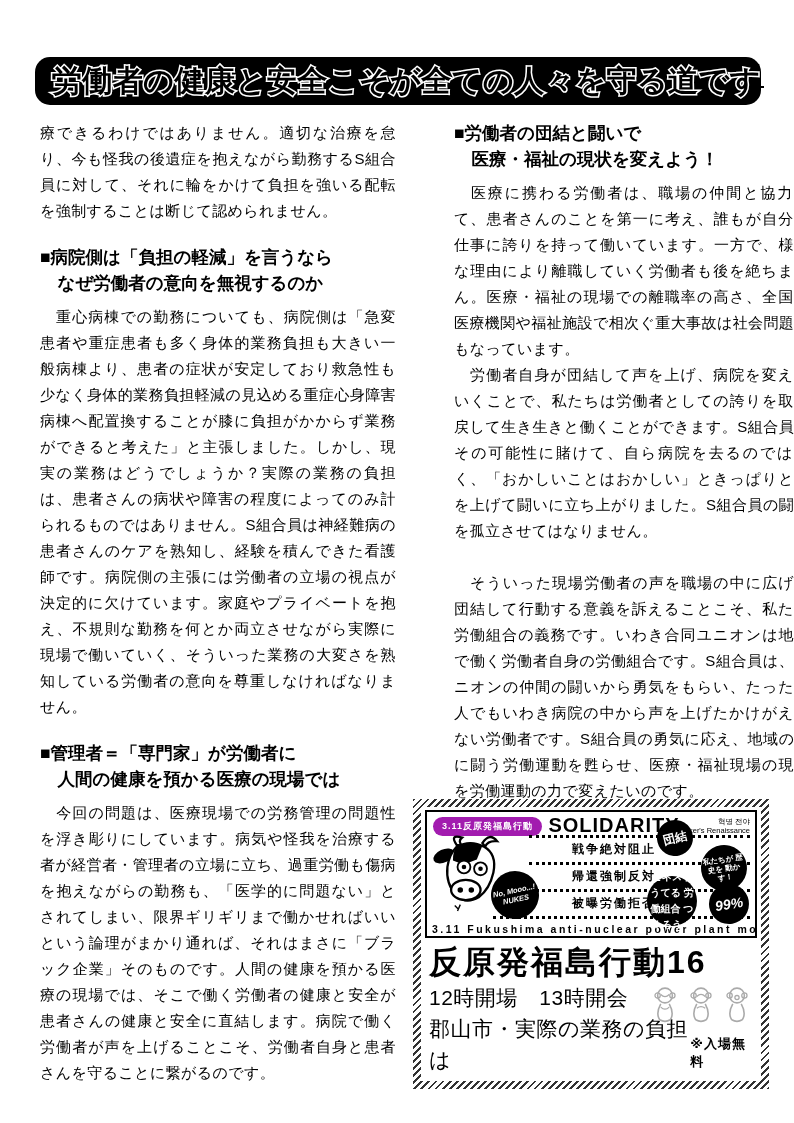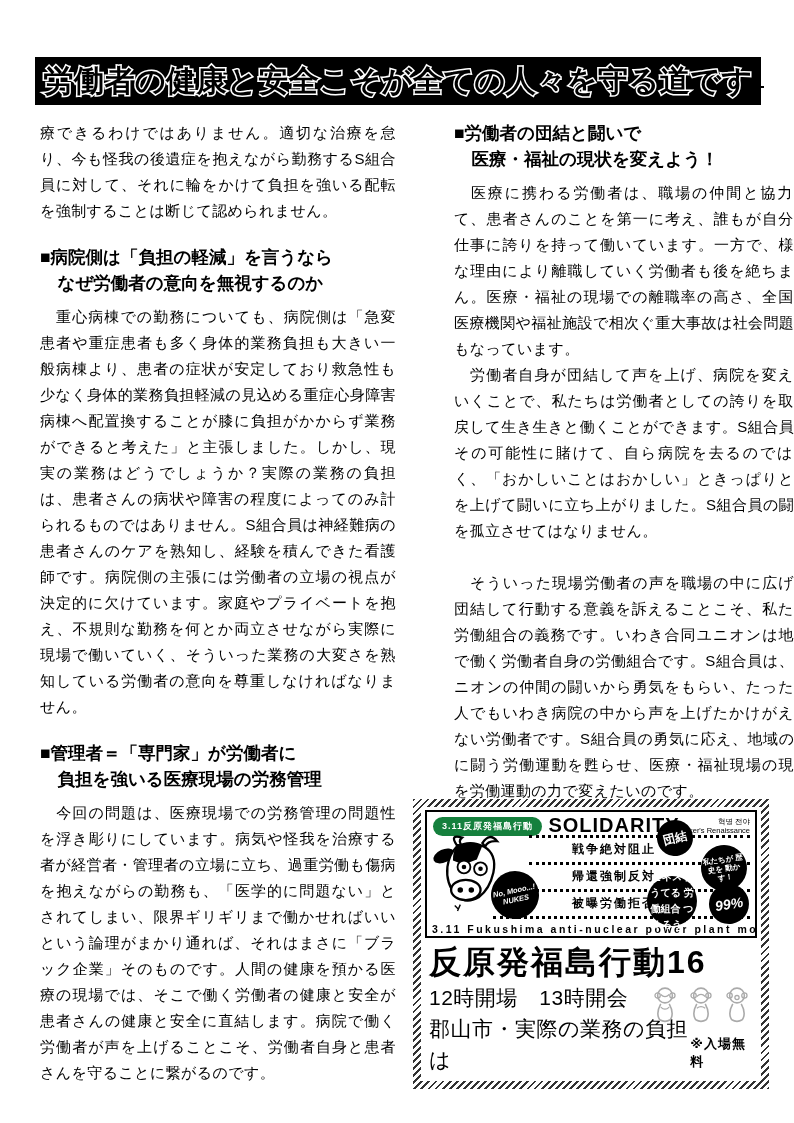--- a/index.html
+++ b/index.html
@@ -5,42 +5,42 @@
   html,body{margin:0;padding:0;background:#fff;}
   body{width:794px;height:1123px;font-family:"Liberation Sans","DejaVu Sans",sans-serif;color:#000;}
   .page{position:relative;width:794px;height:1123px;overflow:hidden;background:#fff;}
 
   
   .masthead{position:absolute;top:22px;left:35px;right:30px;height:28px;border-bottom:2px solid #000;margin-top:36px;}
   .masthead-title{position:absolute;left:0;right:0;top:0;text-align:center;font-size:17px;font-weight:bold;letter-spacing:1px;}
   .masthead-issue{position:absolute;right:2px;top:4px;font-size:14px;font-weight:bold;letter-spacing:0.5px;}
 
   
-  .banner{position:absolute;top:57px;left:35px;right:33px;height:48px;background:#000;display:flex;align-items:center;justify-content:center;}
+  .banner{position:absolute;top:57px;left:35px;right:33px;height:48px;background:#000;display:flex;align-items:center;justify-content:flex-end;border-radius:15px;}
   .banner-text{font-size:30px;font-weight:900;letter-spacing:0.5px;color:#000;
     -webkit-text-stroke:3px #fff;paint-order:stroke fill;white-space:nowrap;}
 
   
   .col{position:absolute;top:120px;width:356px;}
   .col-left{left:40px;}
   .col-right{left:410px;margin-left:44px;}
   .body-text{font-size:15px;line-height:26px;text-align:justify;margin:0;letter-spacing:0.4px;}
   .para-gap{margin-top:26px;}
   .sec{font-size:17.5px;font-weight:bold;line-height:26px;margin:20px 0 8px 0;}
   .sec span{display:block;}
   .sec .hl2{padding-left:1em;}
   .sec-first{margin-top:0;}
 
   
   .ad{position:absolute;left:413px;top:799px;width:356px;height:290px;box-sizing:border-box;
       background:repeating-linear-gradient(135deg,#333 0 2px,#fff 2px 5px);padding:8px;}
   .ad-inner{background:#fff;width:100%;height:100%;box-sizing:border-box;padding:3px 4px;}
 
   .sol-box{position:relative;border:2px solid #000;height:128px;box-sizing:border-box;background:#fff;overflow:hidden;}
-  .sol-badge{position:absolute;top:5px;left:6px;background:#15803d;color:#fff;border-radius:10px;
+  .sol-badge{position:absolute;top:5px;left:6px;background:#a21caf;color:#fff;border-radius:10px;
       font-size:9px;font-weight:bold;padding:3px 9px;letter-spacing:1px;}
   .sol-title{position:absolute;top:2px;left:112px;width:150px;text-align:center;font-size:20px;font-weight:900;letter-spacing:1px;}
   .sol-kor{position:absolute;top:5px;right:5px;text-align:right;font-size:7.5px;line-height:9px;color:#000;}
   .dotline{position:absolute;left:102px;right:5px;border-bottom:3px dotted #000;}
   .d1{top:23px;} .d2{top:50px;} .d3{top:77px;} .d4{top:104px;left:66px;}
   .slogan{position:absolute;left:112px;width:150px;text-align:center;font-size:12px;font-weight:900;letter-spacing:2px;}
   .s1{top:29px;} .s2{top:56px;} .s3{top:83px;}
   .blk-circle{position:absolute;background:#000;color:#fff;border-radius:50%;display:flex;align-items:center;justify-content:center;text-align:center;font-weight:bold;z-index:3;}
   .c-unity{top:8px;right:62px;width:36px;height:36px;font-size:12px;transform:rotate(-14deg);}
   .c-history{top:33px;right:8px;width:46px;height:46px;font-size:7.5px;line-height:9px;transform:rotate(-8deg);}
@@ -73,21 +73,21 @@
 
   <div class="col col-left">
     <p class="body-text">療できるわけではありません。適切な治療を怠り、今も怪我の後遺症を抱えながら勤務するS組合員に対して、それに輪をかけて負担を強いる配転を強制することは断じて認められません。</p>
     <h2 class="sec">
       <span class="hl1">■病院側は「負担の軽減」を言うなら</span>
       <span class="hl2">なぜ労働者の意向を無視するのか</span>
     </h2>
     <p class="body-text">　重心病棟での勤務についても、病院側は「急変患者や重症患者も多く身体的業務負担も大きい一般病棟より、患者の症状が安定しており救急性も少なく身体的業務負担軽減の見込める重症心身障害病棟へ配置換することが膝に負担がかからず業務ができると考えた」と主張しました。しかし、現実の業務はどうでしょうか？実際の業務の負担は、患者さんの病状や障害の程度によってのみ計られるものではありません。S組合員は神経難病の患者さんのケアを熟知し、経験を積んできた看護師です。病院側の主張には労働者の立場の視点が決定的に欠けています。家庭やプライベートを抱え、不規則な勤務を何とか両立させながら実際に現場で働いていく、そういった業務の大変さを熟知している労働者の意向を尊重しなければなりません。</p>
     <h2 class="sec">
       <span class="hl1">■管理者＝「専門家」が労働者に</span>
-      <span class="hl2">負担を強いる医療現場の労務管理</span>
+      <span class="hl2">人間の健康を預かる医療の現場では</span>
     </h2>
     <p class="body-text">　今回の問題は、医療現場での労務管理の問題性を浮き彫りにしています。病気や怪我を治療する者が経営者・管理者の立場に立ち、過重労働も傷病を抱えながらの勤務も、「医学的に問題ない」とされてしまい、限界ギリギリまで働かせればいいという論理がまかり通れば、それはまさに「ブラック企業」そのものです。人間の健康を預かる医療の現場では、そこで働く労働者の健康と安全が患者さんの健康と安全に直結します。病院で働く労働者が声を上げることこそ、労働者自身と患者さんを守ることに繋がるのです。</p>
   </div>
 
   <div class="col col-right">
     <h2 class="sec sec-first">
       <span class="hl1">■労働者の団結と闘いで</span>
       <span class="hl2">医療・福祉の現状を変えよう！</span>
     </h2>
     <p class="body-text">　医療に携わる労働者は、職場の仲間と協力して、患者さんのことを第一に考え、誰もが自分の仕事に誇りを持って働いています。一方で、様々な理由により離職していく労働者も後を絶ちません。医療・福祉の現場での離職率の高さ、全国の医療機関や福祉施設で相次ぐ重大事故は社会問題にもなっています。</p>

